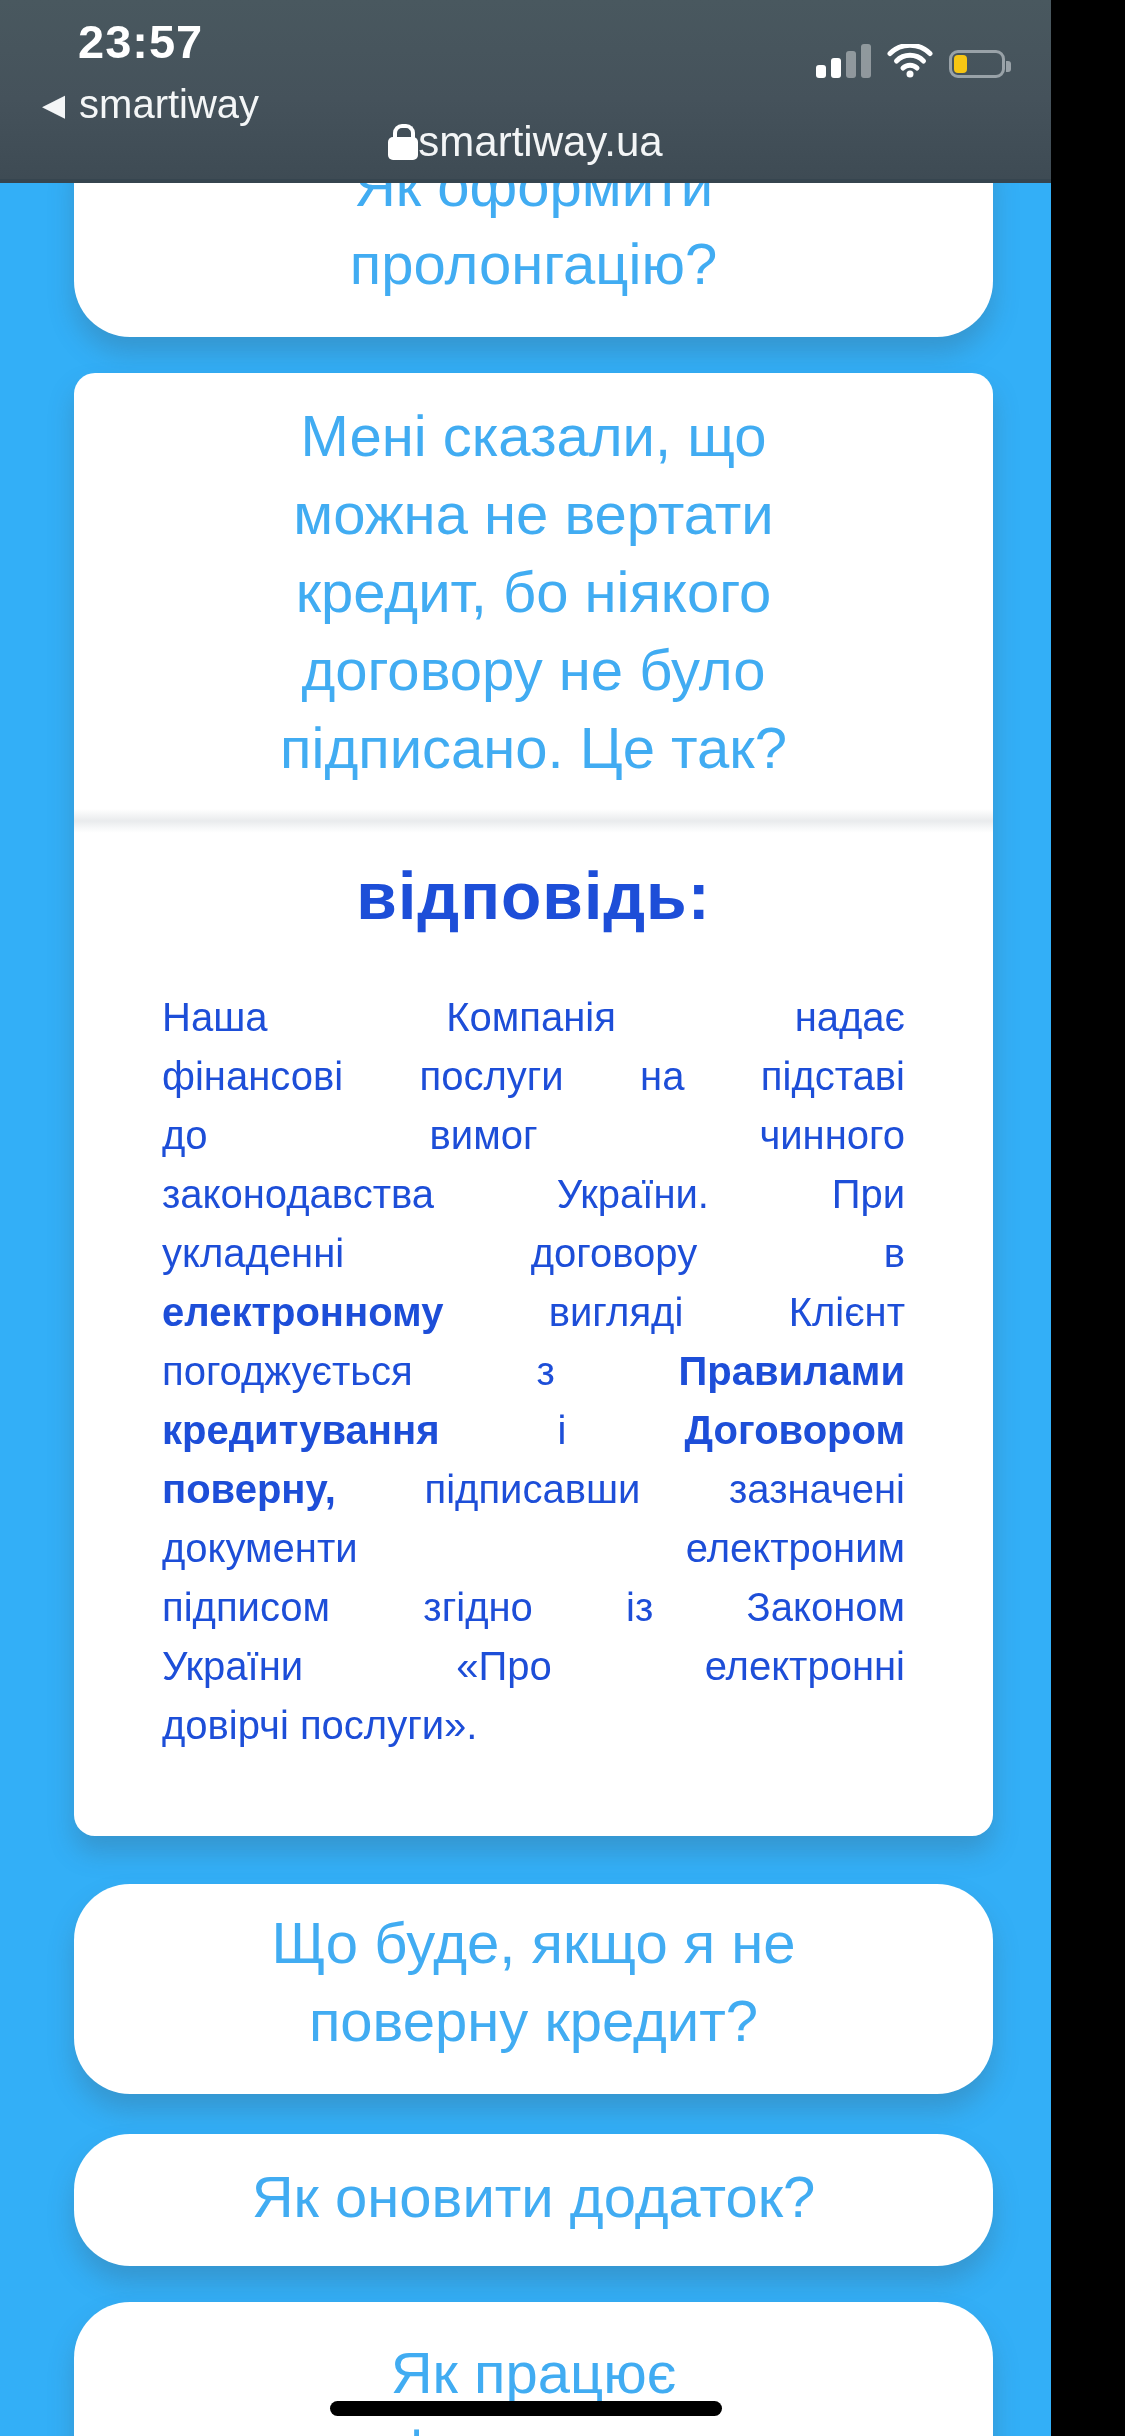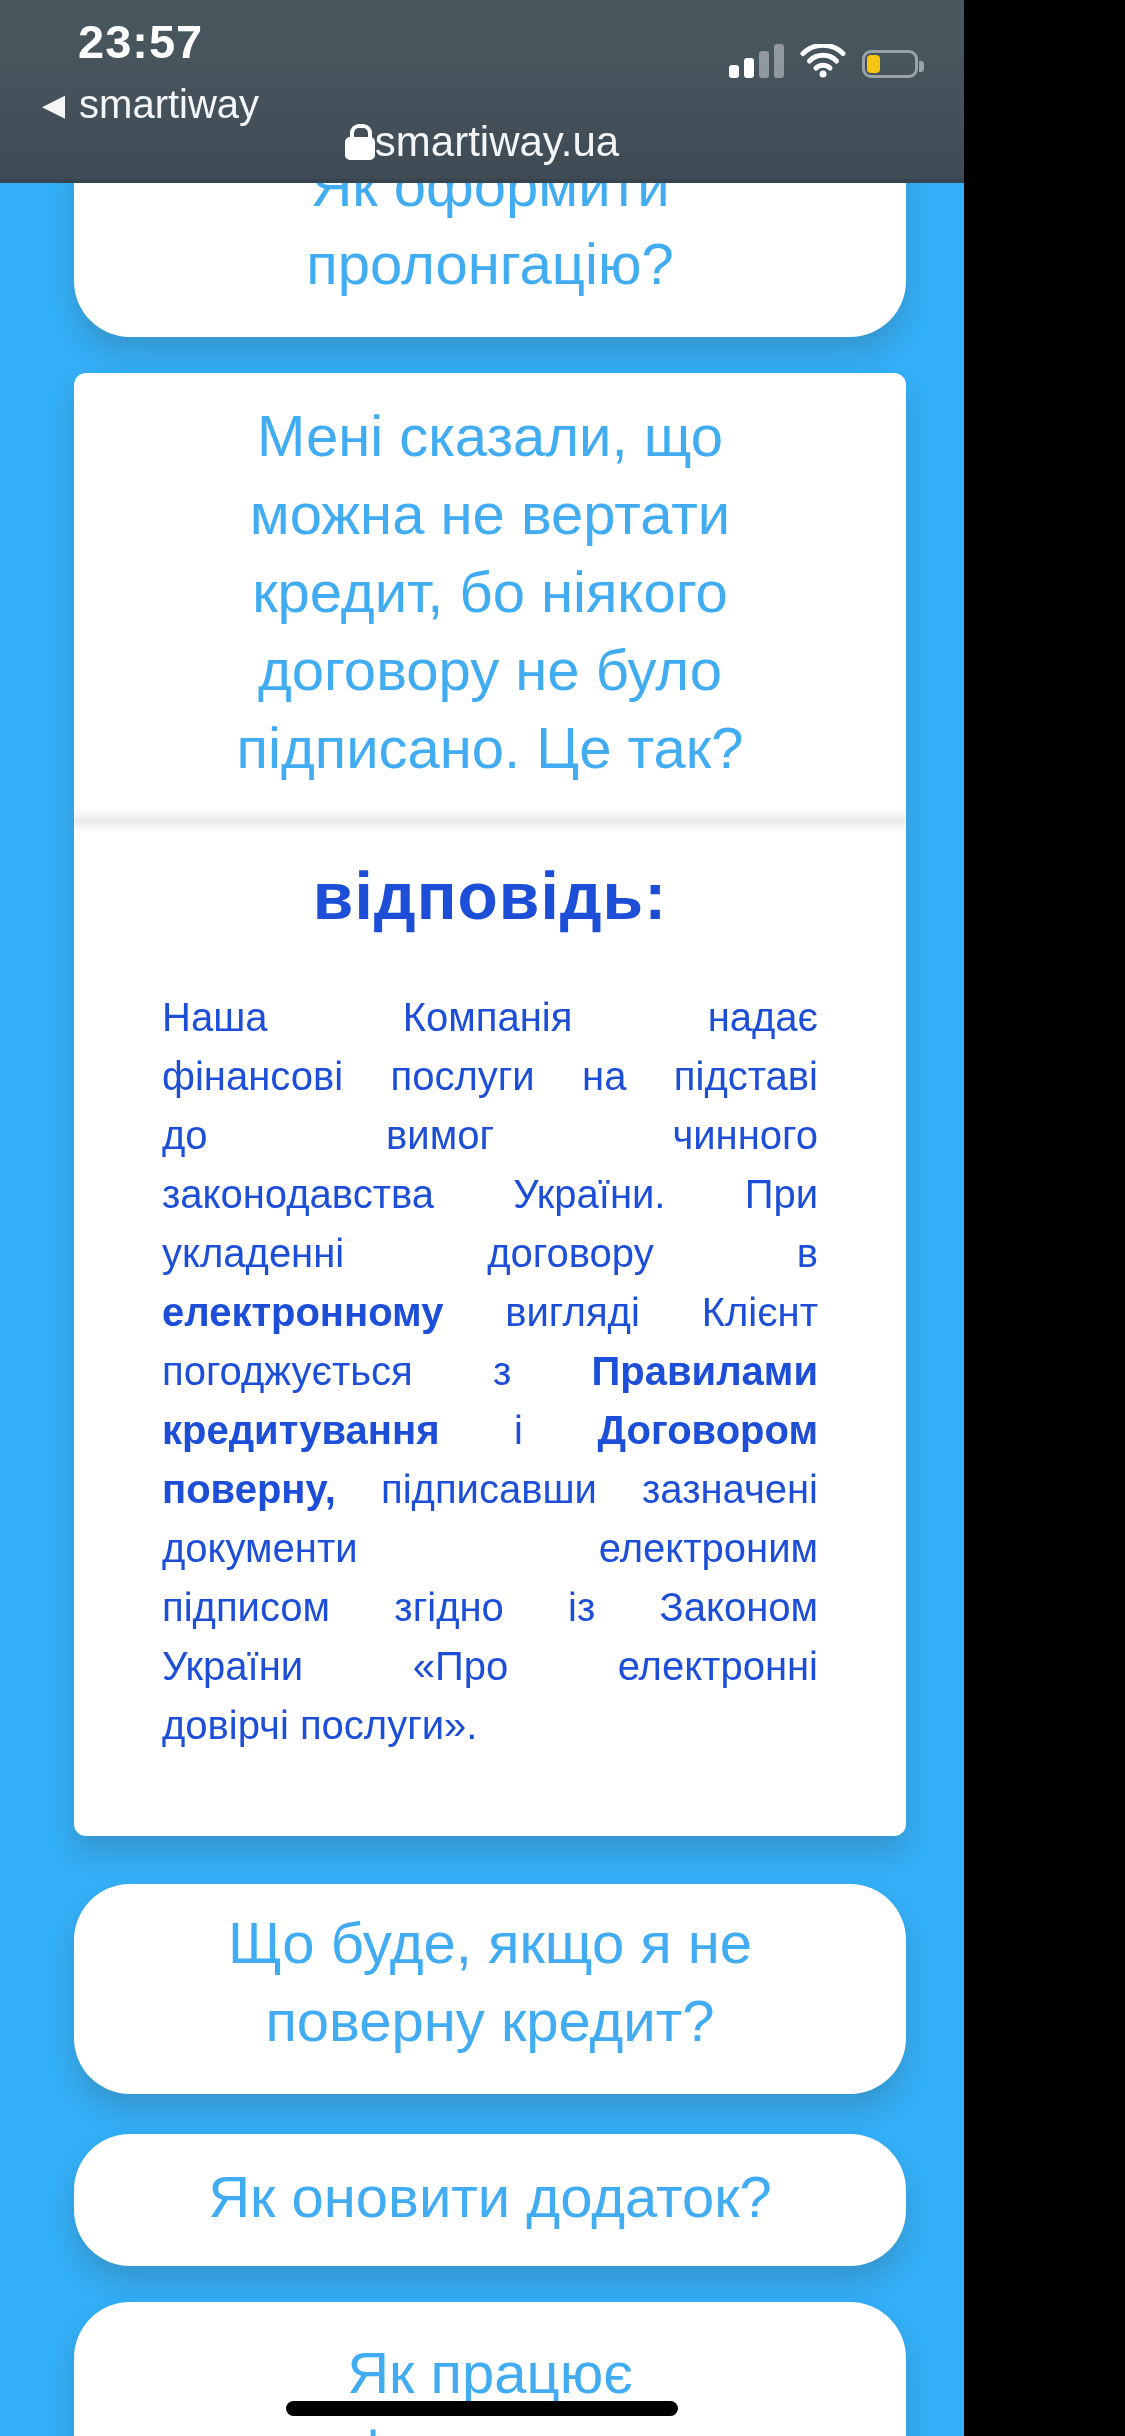--- a/index.html
+++ b/index.html
@@ -1,17 +1,17 @@
 <!DOCTYPE html>
 <html><head>
 <meta charset="utf-8">
 <style>
   html,body{margin:0;padding:0;background:#000;}
   #screen{
-    position:relative;width:964px;height:2436px;overflow:hidden;
+    position:relative;width:1051px;height:2436px;overflow:hidden;
     font-family:"Liberation Sans",sans-serif;
     background:#33AFF7;
   }
   
   .status-bar{
     position:absolute;top:0;left:0;width:100%;height:183px;z-index:50;
     background:linear-gradient(180deg,#49585F 0%,#45525B 55%,#3E4B54 100%);
     border-bottom:4px solid #36454F;box-sizing:border-box;color:#fff;
   }
   .sb-time{position:absolute;left:78px;top:14px;font-size:47px;font-weight:700;letter-spacing:1px;}
@@ -33,21 +33,21 @@
   .content{
     position:absolute;top:183px;left:8px;width:100%;height:2253px;overflow:hidden;
     padding:0 66px;box-sizing:border-box;
   }
   .card{
     background:#fff;border-radius:56px;text-align:center;color:#41ACF2;
     box-shadow:0 16px 26px rgba(60,85,105,0.28);
   }
   .qline{font-size:58px;line-height:78px;font-weight:400;}
   .card-q1{margin-top:-62px;padding:26px 16px 34px;}
-  .card-wrap{margin-top:36px;border-radius:12px;background:#fff;box-shadow:0 16px 26px rgba(60,85,105,0.28);overflow:hidden;}
+  .card-wrap{margin-top:36px;border-radius:21px;background:#fff;box-shadow:0 16px 26px rgba(60,85,105,0.28);overflow:hidden;}
   .sec-q2{padding:24px 16px 22px;text-align:center;color:#41ACF2;}
   .seam{height:24px;background:linear-gradient(180deg,#ffffff 0%,#e9ebed 50%,#f7f8f9 80%,#ffffff 100%);}
   .sec-answer{padding:24px 88px 84px;color:#1d4ed8;}
   .ans-heading{font-size:66px;line-height:78px;font-weight:600;text-align:center;letter-spacing:1px;}
   .ans-text{margin-top:56px;font-size:40px;line-height:53px;}
   .pline{text-align:justify;text-align-last:justify;margin-top:6px;}
   .pline.last{text-align-last:left;}
   .bld{font-weight:700;}
   .card-q3{margin-top:48px;padding:20px 16px 34px;}
   .card-q4{margin-top:40px;padding:24px 16px 30px;}

